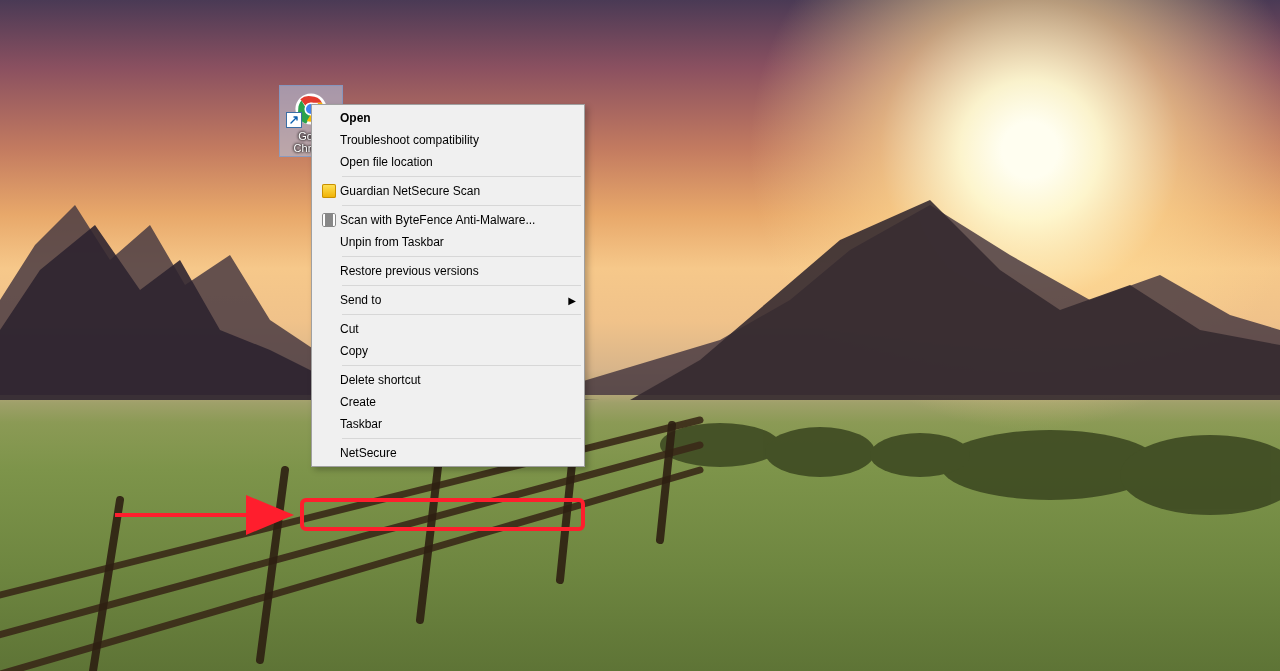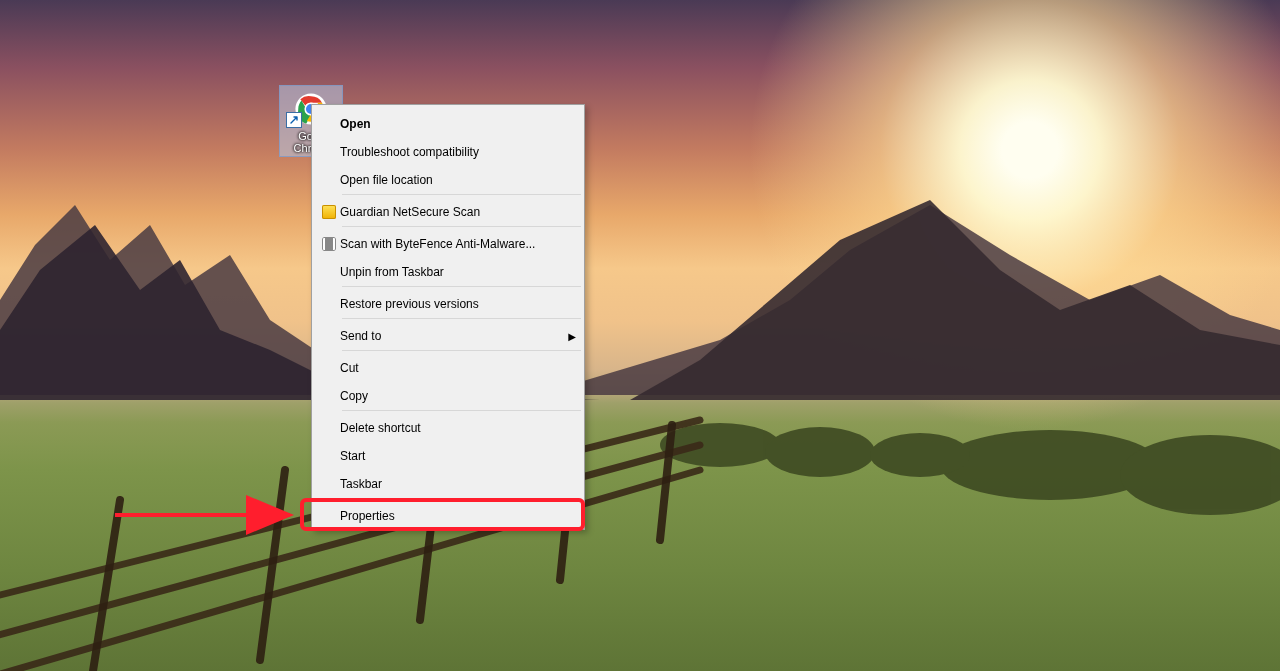--- a/index.html
+++ b/index.html
@@ -79,21 +79,20 @@
     box-shadow: 3px 3px 6px rgba(0,0,0,.25);
     padding: 2px;
   }
   .cm-item {
     display: flex;
     align-items: center;
     height: 22px;
     padding: 0 6px 0 4px;
     cursor: default;
     position: relative;
-    margin-top: 6px;
   }
   .cm-icon {
     width: 22px;
     height: 16px;
     display:flex;
     align-items:center;
     justify-content:center;
     flex: none;
   }
   .cm-label {
@@ -258,30 +257,30 @@
       <span class="cm-icon"></span>
       <span class="cm-label">Copy</span>
     </div>
     <div class="cm-sep"></div>
     <div class="cm-item">
       <span class="cm-icon"></span>
       <span class="cm-label">Delete shortcut</span>
     </div>
     <div class="cm-item">
       <span class="cm-icon"></span>
-      <span class="cm-label">Start</span>
+      <span class="cm-label">Create</span>
     </div>
     <div class="cm-item">
       <span class="cm-icon"></span>
       <span class="cm-label">Taskbar</span>
     </div>
     <div class="cm-sep"></div>
     <div class="cm-item">
       <span class="cm-icon"></span>
-      <span class="cm-label">Properties</span>
+      <span class="cm-label">NetSecure</span>
     </div>
   </div>
 
 <div class="annotation-box" id="anno-box" style="left: 300px; top: 498px; width: 285px; height: 33px;"></div>
 <svg class="annotation-arrow" id="anno-arrow" width="1280" height="671" style="position:absolute;left:0;top:0">
   <defs>
     <marker id="ahead" markerWidth="12" markerHeight="10" refX="11" refY="5" orient="auto">
       <path d="M0,0 L12,5 L0,10 Z" fill="#ff1e2d"></path>
     </marker>
   </defs>

